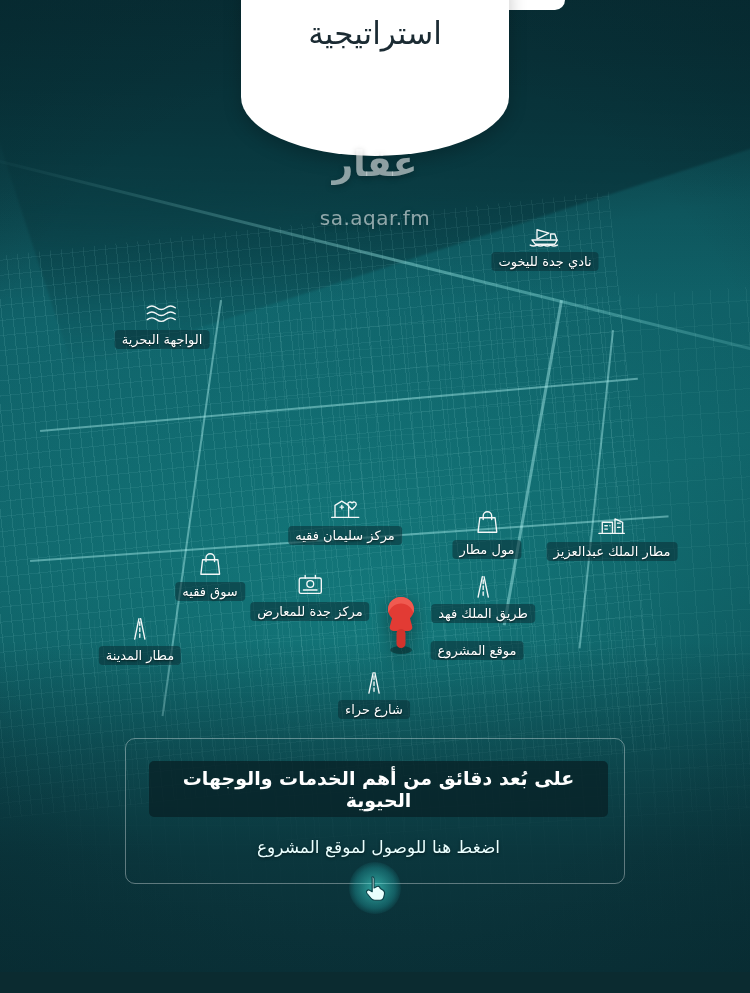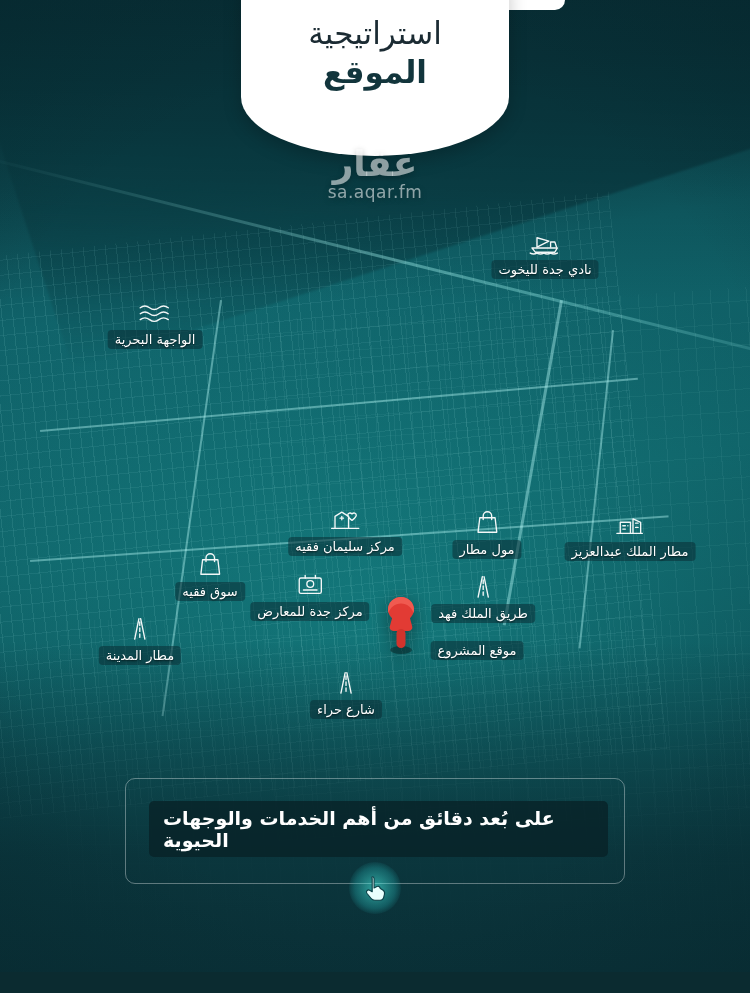--- a/index.html
+++ b/index.html
@@ -146,22 +146,22 @@
     text-shadow: 0 2px 6px rgba(0,0,0,0.25);
     pointer-events: none;
   }
   .wm-logo {
     font-size: 36px;
     font-weight: bold;
     letter-spacing: 1px;
     line-height: 1;
   }
   .wm-url {
-    font-size: 17px;
-    margin-top: 0;
+    font-size: 20px;
+    margin-top: 24px;
     font-family: "DejaVu Sans", "Liberation Sans", sans-serif;
     letter-spacing: 0.5px;
     direction: ltr;
   }
 
   
   .poi {
     position: absolute;
     transform: translate(-50%, 0);
     text-align: center;
@@ -198,21 +198,21 @@
   .cta-box {
     position: absolute;
     left: 50%;
     transform: translateX(-50%);
     bottom: 88px;
     width: 500px;
     border: 1px solid rgba(255,255,255,0.35);
     border-radius: 10px;
     padding: 22px 16px 26px 23px;
     box-sizing: border-box;
-    text-align: left;
+    text-align: center;
   }
   .cta-headline {
     display: inline-block;
     font-size: 19px;
     font-weight: bold;
     color: #ffffff;
     background: rgba(8,33,38,0.78);
     padding: 6px 14px;
     border-radius: 5px;
     letter-spacing: 0.2px;
@@ -258,59 +258,58 @@
 
     <div class="haze-top"></div>
     <div class="haze-bottom"></div>
     <div class="vignette"></div>
   </div>
 
   <div class="top-notch"></div>
 
   <div class="title-card">
     <div class="title-line1">استراتيجية</div>
-    <div class="title-line2">الموقع</div>
   </div>
 
   <div class="watermark">
     <div class="wm-logo">عقار</div>
     <div class="wm-url">sa.aqar.fm</div>
   </div>
 
   <div id="poi-layer">
-      <div class="poi" style="left: 545px; top: 228px;"><span class="poi-icon">
+      <div class="poi" style="left: 545px; top: 220px;"><span class="poi-icon">
           <svg viewBox="0 0 40 30" xmlns="http://www.w3.org/2000/svg">
             <path d="M4 22h30l-3 5H8z" fill="none" stroke="#ffffff" stroke-width="1.6" stroke-linecap="round" stroke-linejoin="round"></path>
             <path d="M10 21V10l14 4-14 7z" fill="none" stroke="#ffffff" stroke-width="1.6" stroke-linecap="round" stroke-linejoin="round"></path>
             <path d="M26 21v-6h5l2 6" fill="none" stroke="#ffffff" stroke-width="1.6" stroke-linecap="round" stroke-linejoin="round"></path>
             <path d="M2 28c3 1.6 5 1.6 8 0 3 1.6 5 1.6 8 0 3 1.6 5 1.6 8 0 3 1.6 5 1.6 8 0" fill="none" stroke="#ffffff" stroke-width="1.6" stroke-linecap="round" stroke-linejoin="round"></path>
           </svg>
         </span><span class="poi-label">نادي جدة لليخوت</span></div>
-      <div class="poi" style="left: 155px; top: 298px;"><span class="poi-icon">
+      <div class="poi" style="left: 162px; top: 298px;"><span class="poi-icon">
           <svg viewBox="0 0 40 30" xmlns="http://www.w3.org/2000/svg">
             <path d="M3 10c4-3 7-3 11 0s7 3 11 0 7-3 11 0" fill="none" stroke="#ffffff" stroke-width="1.6" stroke-linecap="round" stroke-linejoin="round"></path>
             <path d="M3 17c4-3 7-3 11 0s7 3 11 0 7-3 11 0" fill="none" stroke="#ffffff" stroke-width="1.6" stroke-linecap="round" stroke-linejoin="round"></path>
             <path d="M3 24c4-3 7-3 11 0s7 3 11 0 7-3 11 0" fill="none" stroke="#ffffff" stroke-width="1.6" stroke-linecap="round" stroke-linejoin="round"></path>
           </svg>
         </span><span class="poi-label">الواجهة البحرية</span></div>
-      <div class="poi" style="left: 345px; top: 505px;"><span class="poi-icon">
+      <div class="poi" style="left: 345px; top: 494px;"><span class="poi-icon">
           <svg viewBox="0 0 40 30" xmlns="http://www.w3.org/2000/svg">
             <path d="M8 26V12l8-5 8 5v14" fill="none" stroke="#ffffff" stroke-width="1.6" stroke-linecap="round" stroke-linejoin="round"></path>
             <path d="M4 26h32" fill="none" stroke="#ffffff" stroke-width="1.6" stroke-linecap="round" stroke-linejoin="round"></path>
             <path d="M28 9c2-2 5-1 5 1.6 0 2.4-3 4.4-5 6-2-1.6-5-3.6-5-6C23 8 26 7 28 9z" fill="none" stroke="#ffffff" stroke-width="1.6" stroke-linecap="round" stroke-linejoin="round"></path>
             <path d="M14 14h4M16 12v4" fill="none" stroke="#ffffff" stroke-width="1.6" stroke-linecap="round" stroke-linejoin="round"></path>
           </svg>
         </span><span class="poi-label">مركز سليمان فقيه</span></div>
       <div class="poi" style="left: 487px; top: 508px;"><span class="poi-icon">
           <svg viewBox="0 0 40 30" xmlns="http://www.w3.org/2000/svg">
             <path d="M11 10h18l2 17H9z" fill="none" stroke="#ffffff" stroke-width="1.6" stroke-linecap="round" stroke-linejoin="round"></path>
             <path d="M15 12V8a5 5 0 0 1 10 0v4" fill="none" stroke="#ffffff" stroke-width="1.6" stroke-linecap="round" stroke-linejoin="round"></path>
           </svg>
         </span><span class="poi-label">مول مطار</span></div>
-      <div class="poi" style="left: 630px; top: 510px;"><span class="poi-icon">
+      <div class="poi" style="left: 612px; top: 510px;"><span class="poi-icon">
           <svg viewBox="0 0 40 30" xmlns="http://www.w3.org/2000/svg">
             <path d="M5 26h30" fill="none" stroke="#ffffff" stroke-width="1.6" stroke-linecap="round" stroke-linejoin="round"></path>
             <path d="M9 26V13h12v13" fill="none" stroke="#ffffff" stroke-width="1.6" stroke-linecap="round" stroke-linejoin="round"></path>
             <path d="M12 17h3M12 21h3M18 17h0" fill="none" stroke="#ffffff" stroke-width="1.6" stroke-linecap="round" stroke-linejoin="round"></path>
             <path d="M24 26V9l9 4v13" fill="none" stroke="#ffffff" stroke-width="1.6" stroke-linecap="round" stroke-linejoin="round"></path>
             <path d="M27 14h3M27 19h3" fill="none" stroke="#ffffff" stroke-width="1.6" stroke-linecap="round" stroke-linejoin="round"></path>
           </svg>
         </span><span class="poi-label">مطار الملك عبدالعزيز</span></div>
       <div class="poi" style="left: 210px; top: 550px;"><span class="poi-icon">
           <svg viewBox="0 0 40 30" xmlns="http://www.w3.org/2000/svg">
@@ -331,40 +330,41 @@
             <path d="M14 28L19 4M26 28L21 4" fill="none" stroke="#ffffff" stroke-width="1.6" stroke-linecap="round" stroke-linejoin="round"></path>
             <path d="M20 8v4M20 15v4M20 22v4" fill="none" stroke="#ffffff" stroke-width="1.6" stroke-linecap="round" stroke-linejoin="round"></path>
           </svg>
         </span><span class="poi-label">طريق الملك فهد</span></div>
       <div class="poi" style="left: 140px; top: 614px;"><span class="poi-icon">
           <svg viewBox="0 0 40 30" xmlns="http://www.w3.org/2000/svg">
             <path d="M14 28L19 4M26 28L21 4" fill="none" stroke="#ffffff" stroke-width="1.6" stroke-linecap="round" stroke-linejoin="round"></path>
             <path d="M20 8v4M20 15v4M20 22v4" fill="none" stroke="#ffffff" stroke-width="1.6" stroke-linecap="round" stroke-linejoin="round"></path>
           </svg>
         </span><span class="poi-label">مطار المدينة</span></div>
-      <div class="poi" style="left: 346px; top: 668px;"><span class="poi-icon">
+      <div class="poi" style="left: 374px; top: 668px;"><span class="poi-icon">
           <svg viewBox="0 0 40 30" xmlns="http://www.w3.org/2000/svg">
             <path d="M14 28L19 4M26 28L21 4" fill="none" stroke="#ffffff" stroke-width="1.6" stroke-linecap="round" stroke-linejoin="round"></path>
             <path d="M20 8v4M20 15v4M20 22v4" fill="none" stroke="#ffffff" stroke-width="1.6" stroke-linecap="round" stroke-linejoin="round"></path>
           </svg>
         </span><span class="poi-label">شارع حراء</span></div>
       <div class="poi" style="left: 477px; top: 640px;"><span class="poi-label">موقع المشروع</span></div>
     </div>
 
   <div class="pin" style="left:401px; top:655px;">
     <svg viewBox="0 0 46 62" xmlns="http://www.w3.org/2000/svg" aria-hidden="true">
       <ellipse cx="23" cy="57" rx="11" ry="4" fill="rgba(0,0,0,0.35)"></ellipse>
       <path d="M23 4c-7.2 0-13 5.6-13 12.6 0 3.6 1.6 6.3 4 8.6l-2.2 8.4c-.6 2.3 1.2 4.4 3.6 4.4h15.2c2.4 0 4.2-2.1 3.6-4.4L32 25.2c2.4-2.3 4-5 4-8.6C36 9.6 30.2 4 23 4z" fill="#e23b34"></path>
       <rect x="18.5" y="36" width="9" height="19" rx="4.5" fill="#d1332c"></rect>
       <path d="M23 4c-7.2 0-13 5.6-13 12.6 0 1.2.2 2.3.5 3.4 1.6-5.6 6.6-9.6 12.5-9.6s10.9 4 12.5 9.6c.3-1.1.5-2.2.5-3.4C36 9.6 30.2 4 23 4z" fill="#f05a50"></path>
     </svg>
   </div>
 
   <div class="cta-box">
     <div class="cta-headline">على بُعد دقائق من أهم الخدمات والوجهات الحيوية</div>
+    <div class="cta-sub">اضغط هنا للوصول لموقع المشروع</div>
   </div>
 
   <div class="cta-tap">
     <svg viewBox="0 0 32 32" xmlns="http://www.w3.org/2000/svg" aria-hidden="true">
       <path d="M13 4a2 2 0 0 1 2 2v10l3-1.6a2.4 2.4 0 0 1 3.4 1.3l.3.9 2.6 1.6a4 4 0 0 1 1.8 4.4l-.9 3.6A4 4 0 0 1 21.3 29h-5.6a5 5 0 0 1-3.8-1.8l-4.6-5.6a2.2 2.2 0 0 1 3-3.1L13 20V6a2 2 0 0 1 0-2z" fill="#eafffd" stroke="#0c3f46" stroke-width="1.2" stroke-linejoin="round"></path>
     </svg>
   </div>
 
 </div>
 

